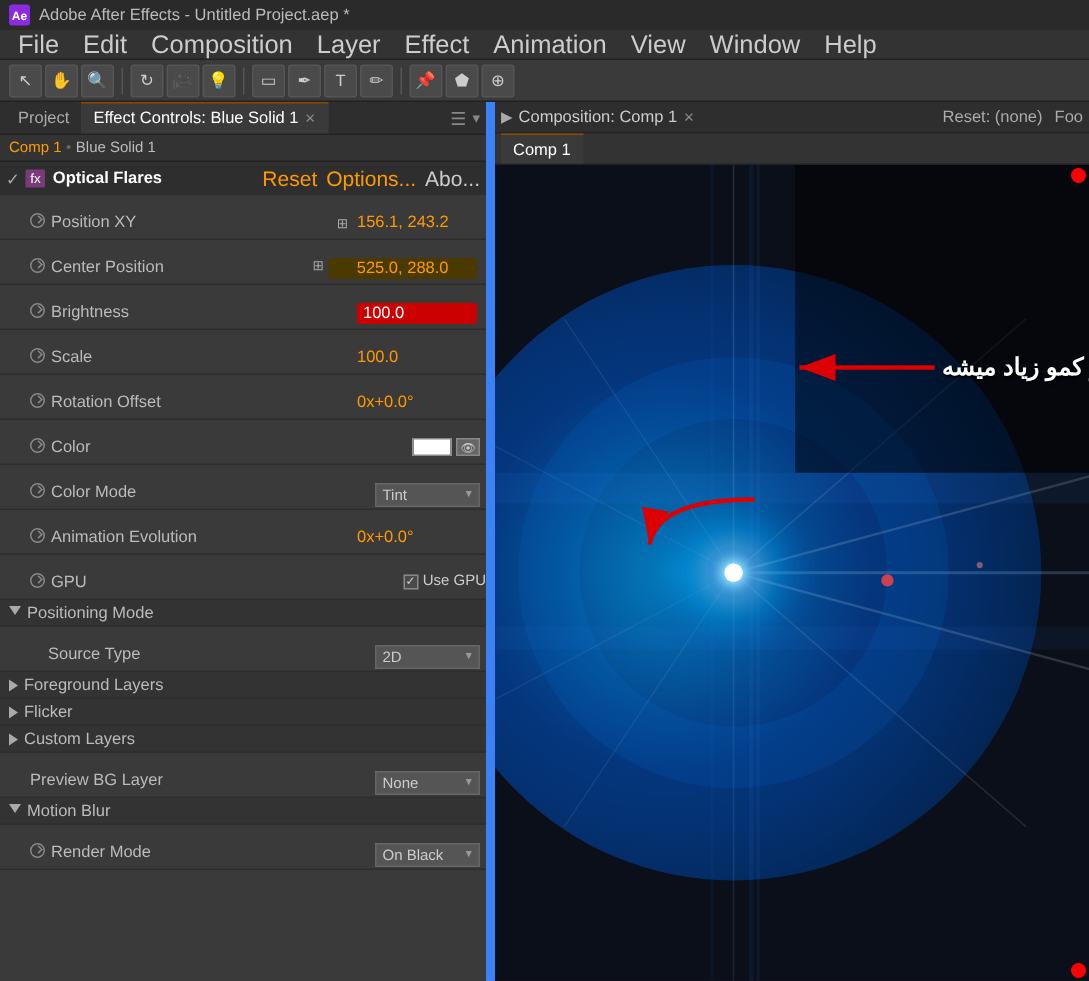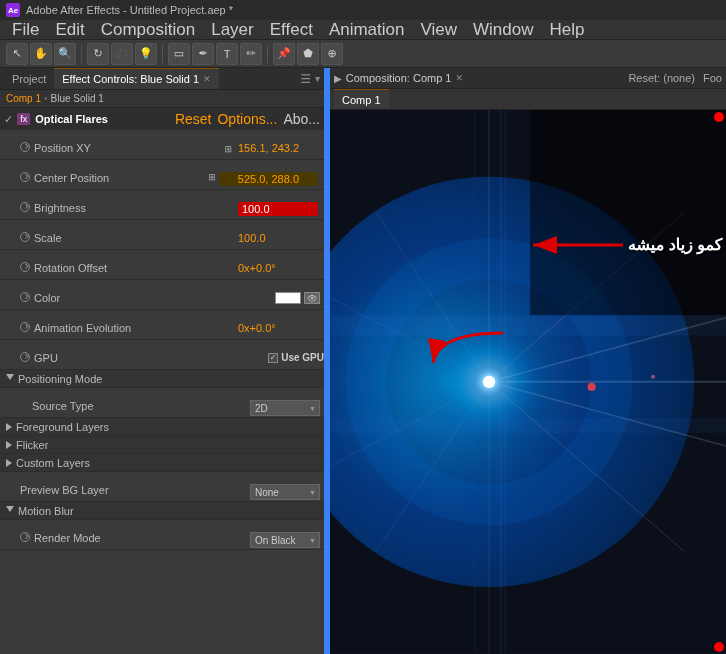--- a/index.html
+++ b/index.html
@@ -445,33 +445,38 @@
         <span class="prop-value">0x+0.0°</span>
       </div>
 
       <div class="prop-row prop-indent">
         <div class="stopwatch"></div>
         <span class="prop-label">Color</span>
         <div class="color-swatch"></div>
         <div class="color-eye" style="font-size:8px;">👁</div>
       </div>
 
+      <div class="prop-row prop-indent">
+        <div class="stopwatch"></div>
+        <span class="prop-label">Color Mode</span>
+        <div class="dropdown">Tint</div>
+      </div>
 
       <div class="prop-row prop-indent">
         <div class="stopwatch"></div>
         <span class="prop-label">Animation Evolution</span>
         <span class="prop-value">0x+0.0°</span>
       </div>
 
       <div class="prop-row prop-indent">
         <div class="stopwatch"></div>
         <span class="prop-label">GPU</span>
         <div class="checkbox-row">
           <div class="cb">✓</div>
-          <span style="font-size:10px; color:#ccc;font-weight:bold;">Use GPU</span>
+          <span style="font-size:10px; color:#ccc;">Use GPU</span>
         </div>
       </div>
 
       <div class="section-header">
         <div class="triangle open"></div>
         <span>Positioning Mode</span>
       </div>
 
       <div class="prop-row prop-indent2">
         <span class="prop-label">Source Type</span>

